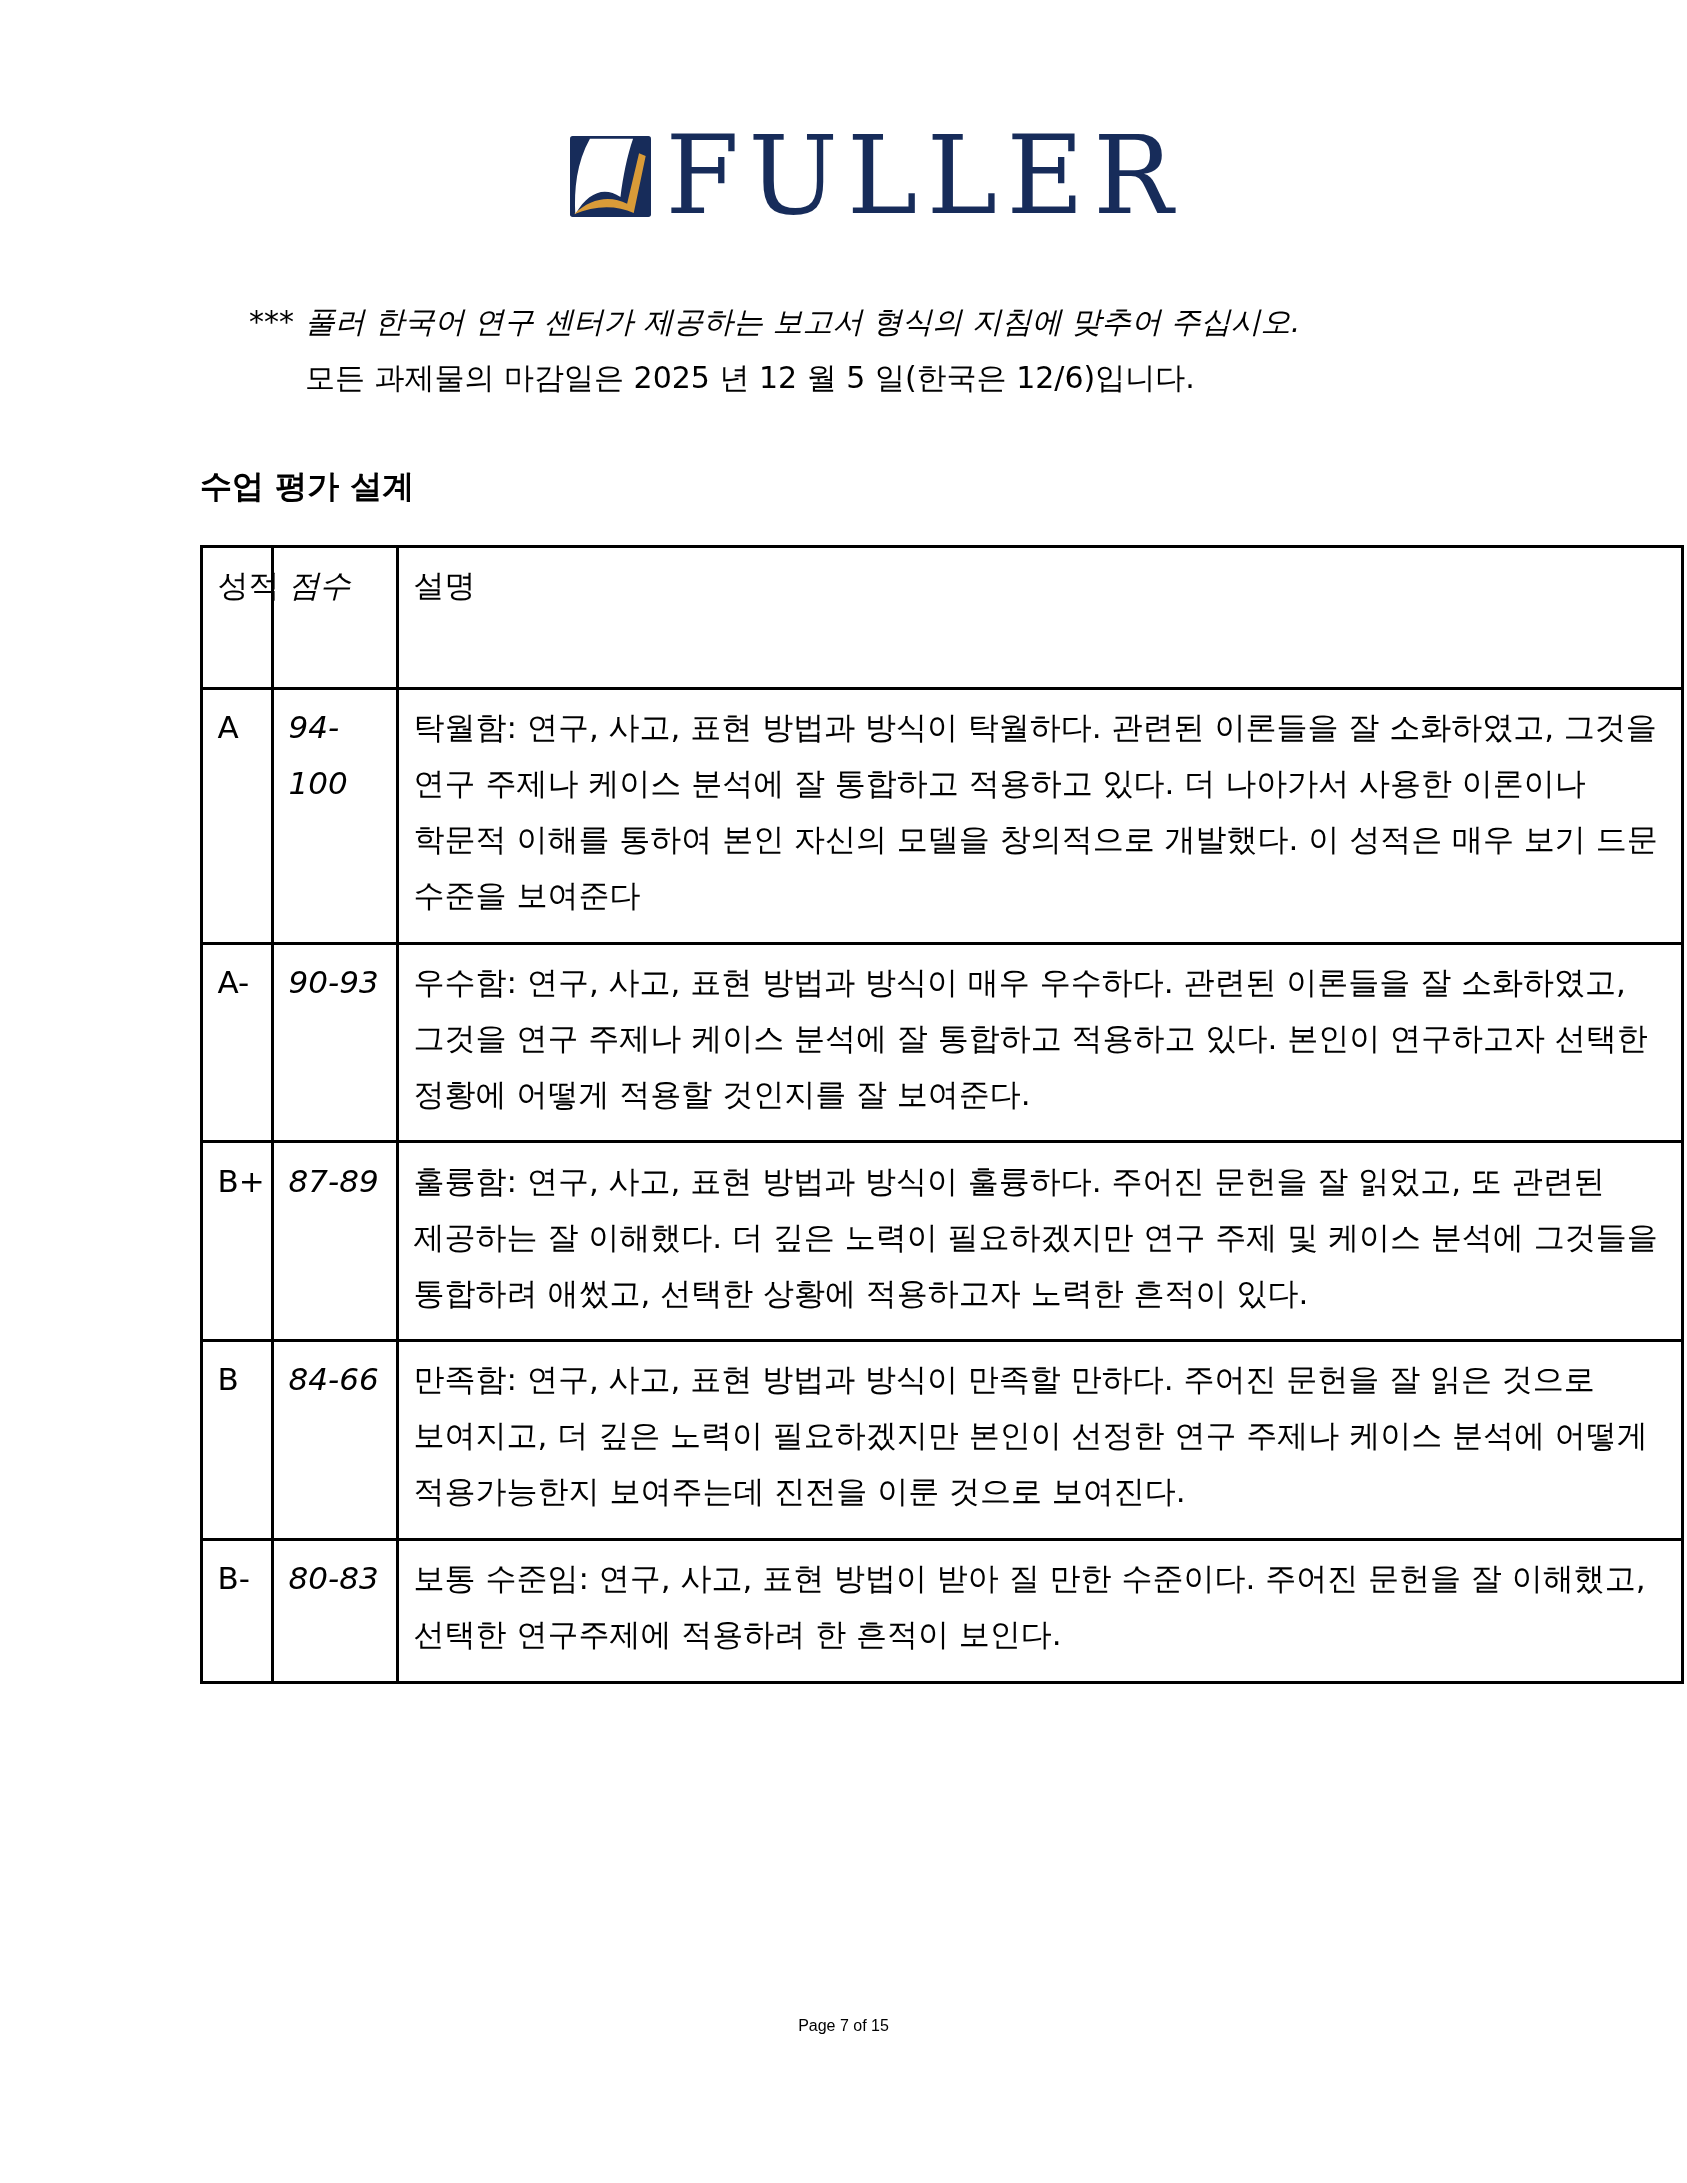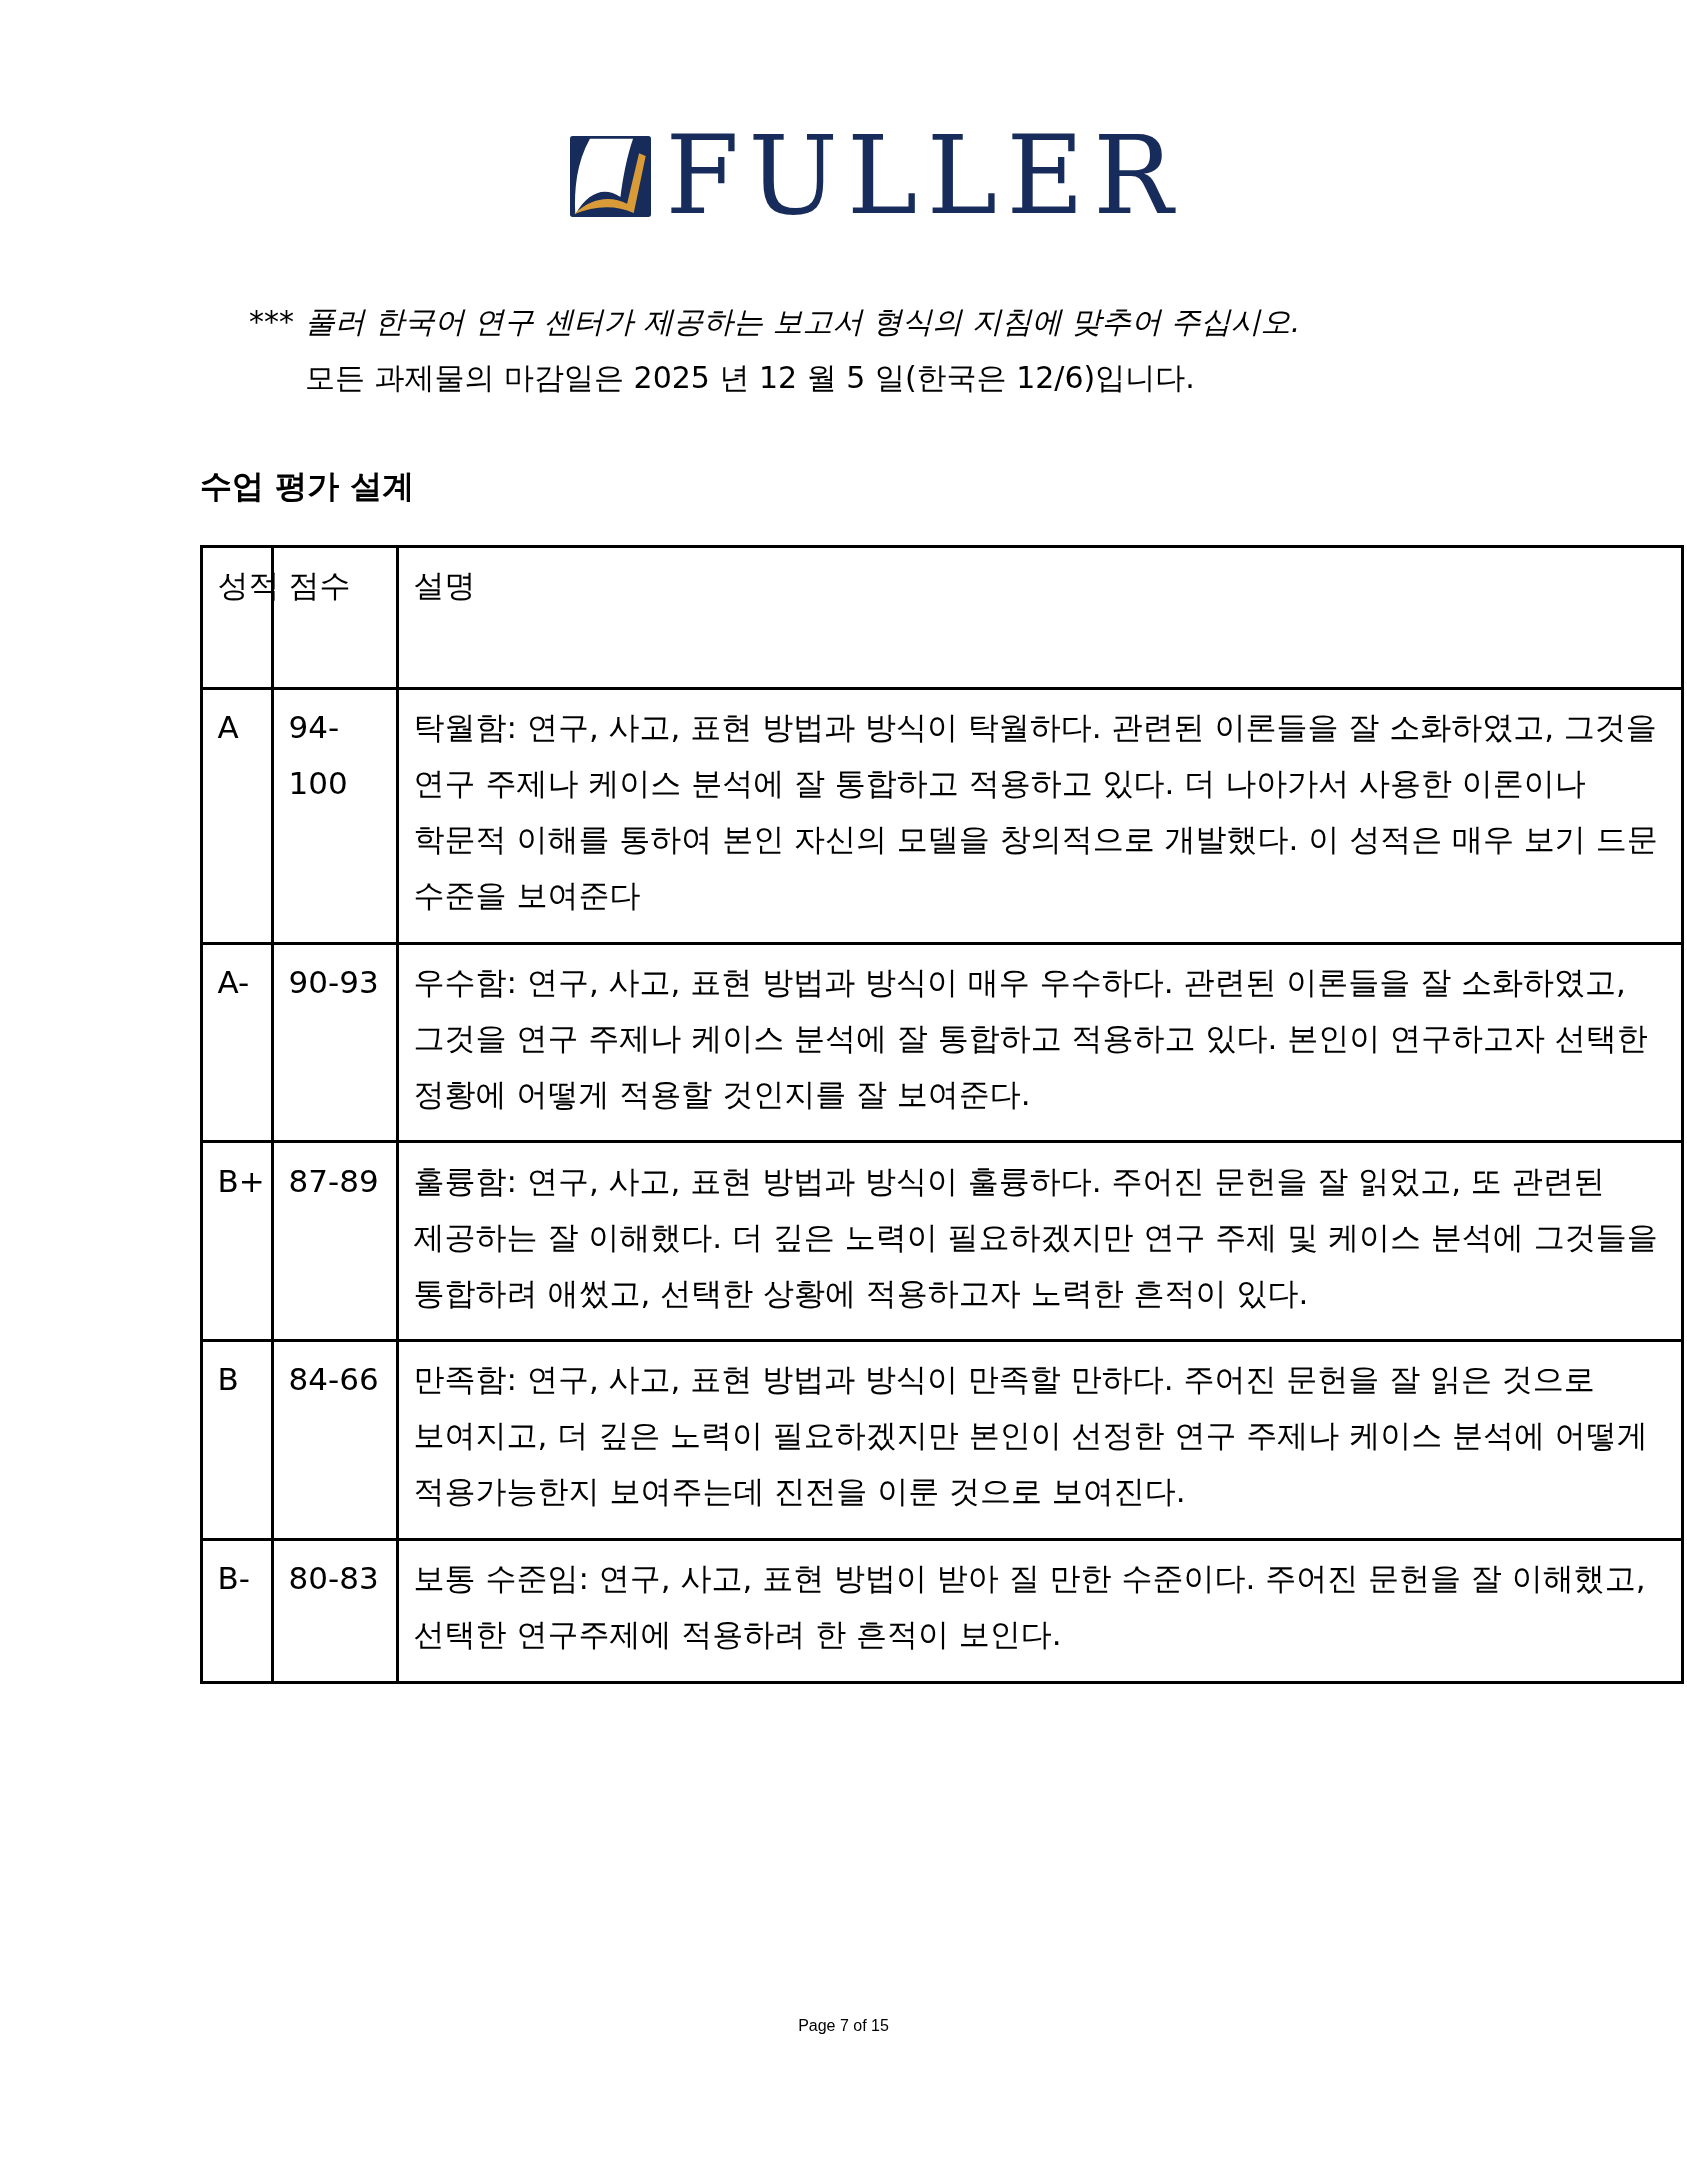--- a/index.html
+++ b/index.html
@@ -73,21 +73,21 @@
     table.grades td {
       border: 3.3px solid #000;
       vertical-align: top;
       padding: 9.3px 16px 18.5px 14.6px;
       word-break: keep-all;
     }
     col.c1 { width: 71px; }
     col.c2 { width: 125px; }
     col.c3 { width: auto; }
     td.grade-cell { padding-left: 14.6px; padding-right: 4px; word-break: break-all; }
-    td.score-cell { padding-left: 14.6px; padding-right: 5.3px; }
+    td.score-cell { padding-left: 14.6px; padding-right: 5.3px; font-style: italic; }
     tr.hdr td { height: 111px; }
     .footer {
       position: absolute;
       left: 0;
       width: 1687px;
       top: 2009px;
       text-align: center;
       font-family: "Liberation Sans", "DejaVu Sans", sans-serif;
       font-size: 16px;
       line-height: 33px;

